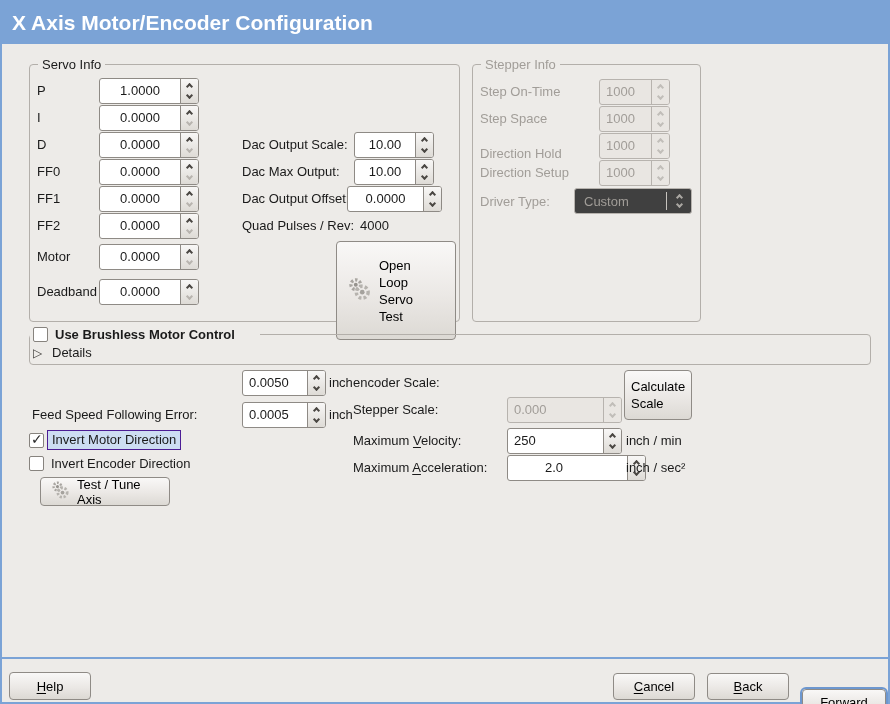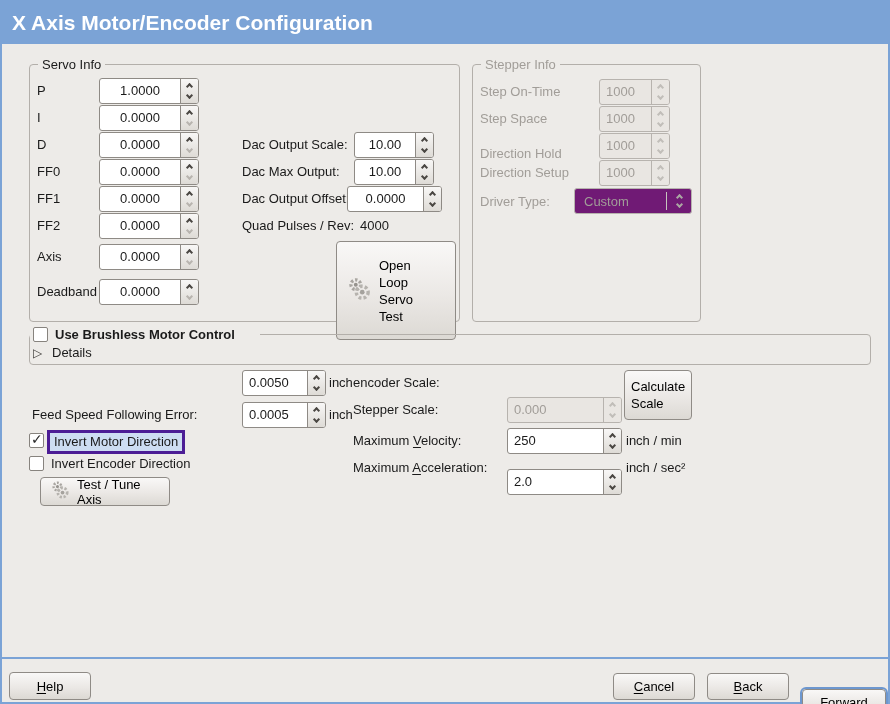--- a/index.html
+++ b/index.html
@@ -48,38 +48,38 @@
   .chv.dn { border-right:2px solid #4a4743; border-bottom:2px solid #4a4743; transform:rotate(45deg); }
   .chv.dim.dn { border-color:#b8b4af; }
   .spin.disabled { background:#e9e6e2; border-color:#b7b3ae; color:#a19d98; }
   .spin.disabled .btns { background:#e9e6e2; border-color:#b7b3ae; }
   .spin.disabled .chv.up { border-color:#c1beb9; }
   .spin.disabled .chv.dn { border-color:#c1beb9; }
 
   
   .combo {
     position:absolute; height:26px; box-sizing:border-box;
-    background:#701a75; border:1px solid #b7b3ae; border-radius:3px;
+    background:#404040; border:1px solid #b7b3ae; border-radius:3px;
     display:flex; align-items:center; color:#a19d98;
   }
   .combo .ctext { flex:1; padding-left:9px; }
   .combo .csep { width:1px; height:18px; background:#c6c3be; }
   .combo .carrows { width:24px; display:flex; flex-direction:column; align-items:center; gap:2px; }
 
   
   .cb {
     position:absolute; width:15px; height:15px; box-sizing:border-box;
     background:#ffffff; border:1px solid #87837e; border-radius:2px;
   }
   .cb .mark {
     position:absolute; left:1px; top:-2px; font-size:14px; font-weight:bold; color:#2a2a2a;
     line-height:15px;
   }
   .hl-label {
-    position:absolute; background:#cdddf2; border:3px solid #4c1d95;
+    position:absolute; background:#cdddf2; border:1px solid #4c1d95;
     padding:1px 4px; line-height:16px; white-space:nowrap;
   }
 
   
   .btn {
     position:absolute; box-sizing:border-box;
     background:linear-gradient(#f9f8f7,#ebe8e5 55%,#dcd9d4);
     border:1px solid #8f8b86; border-radius:4px;
     display:flex; align-items:center; justify-content:center;
     font-size:13px; color:#000; cursor:default;
@@ -102,21 +102,21 @@
   <div class="frame" style="left:27px;top:62px;width:429px;height:256px;">
     <span class="legend">Servo Info</span>
   </div>
 
   <span class="lbl" style="left:35px;top:81px;">P</span>
   <span class="lbl" style="left:35px;top:108px;">I</span>
   <span class="lbl" style="left:35px;top:135px;">D</span>
   <span class="lbl" style="left:35px;top:162px;">FF0</span>
   <span class="lbl" style="left:35px;top:189px;text-align:center;">FF1</span>
   <span class="lbl" style="left:35px;top:216px;">FF2</span>
-  <span class="lbl" style="left:35px;top:247px;">Axis</span>
+  <span class="lbl" style="left:35px;top:247px;">Motor</span>
   <span class="lbl" style="left:35px;top:282px;">Deadband</span>
 
   <div class="spin centered" style="left:97px;top:76px;width:100px;">
     <span class="val">1.0000</span>
     <span class="btns">
         <i class="chv up"></i>
         <i class="chv dn"></i>
       </span>
   </div>
   <div class="spin centered" style="left:97px;top:103px;width:100px;">
@@ -304,21 +304,21 @@
   <div class="spin" style="left:505px;top:426px;width:115px;">
     <span class="val">250</span>
     <span class="btns">
         <i class="chv up"></i>
         <i class="chv dn"></i>
       </span>
   </div>
   <span class="lbl" style="left:624px;top:431px;">inch / min</span>
 
   <span class="lbl" style="left:351px;top:458px;"><span>Maximum </span><span class="mn">A</span><span>cceleration:</span></span>
-  <div class="spin" style="left:505px;top:467px;width:115px;">
+  <div class="spin" style="left:505px;top:453px;width:139px;padding-left:31px;">
     <span class="val">2.0</span>
     <span class="btns">
         <i class="chv up"></i>
         <i class="chv dn"></i>
       </span>
   </div>
   <span class="lbl" style="left:624px;top:458px;">inch / sec²</span>
 
   <div class="cb" style="left:27px;top:431px;">
     <span class="mark">✓</span>

